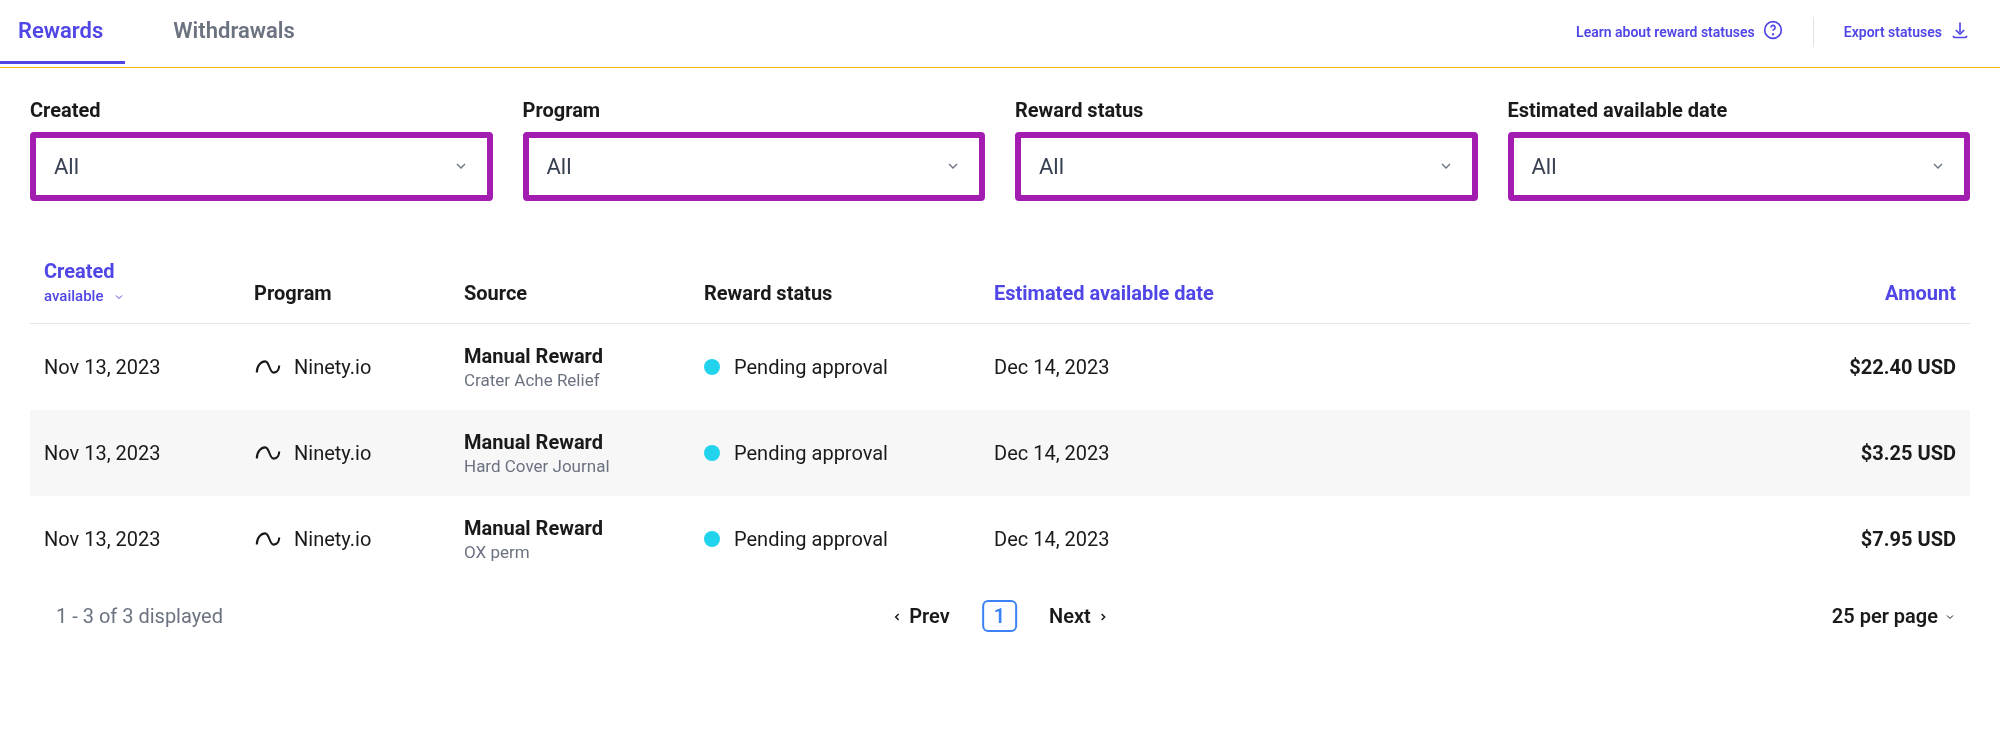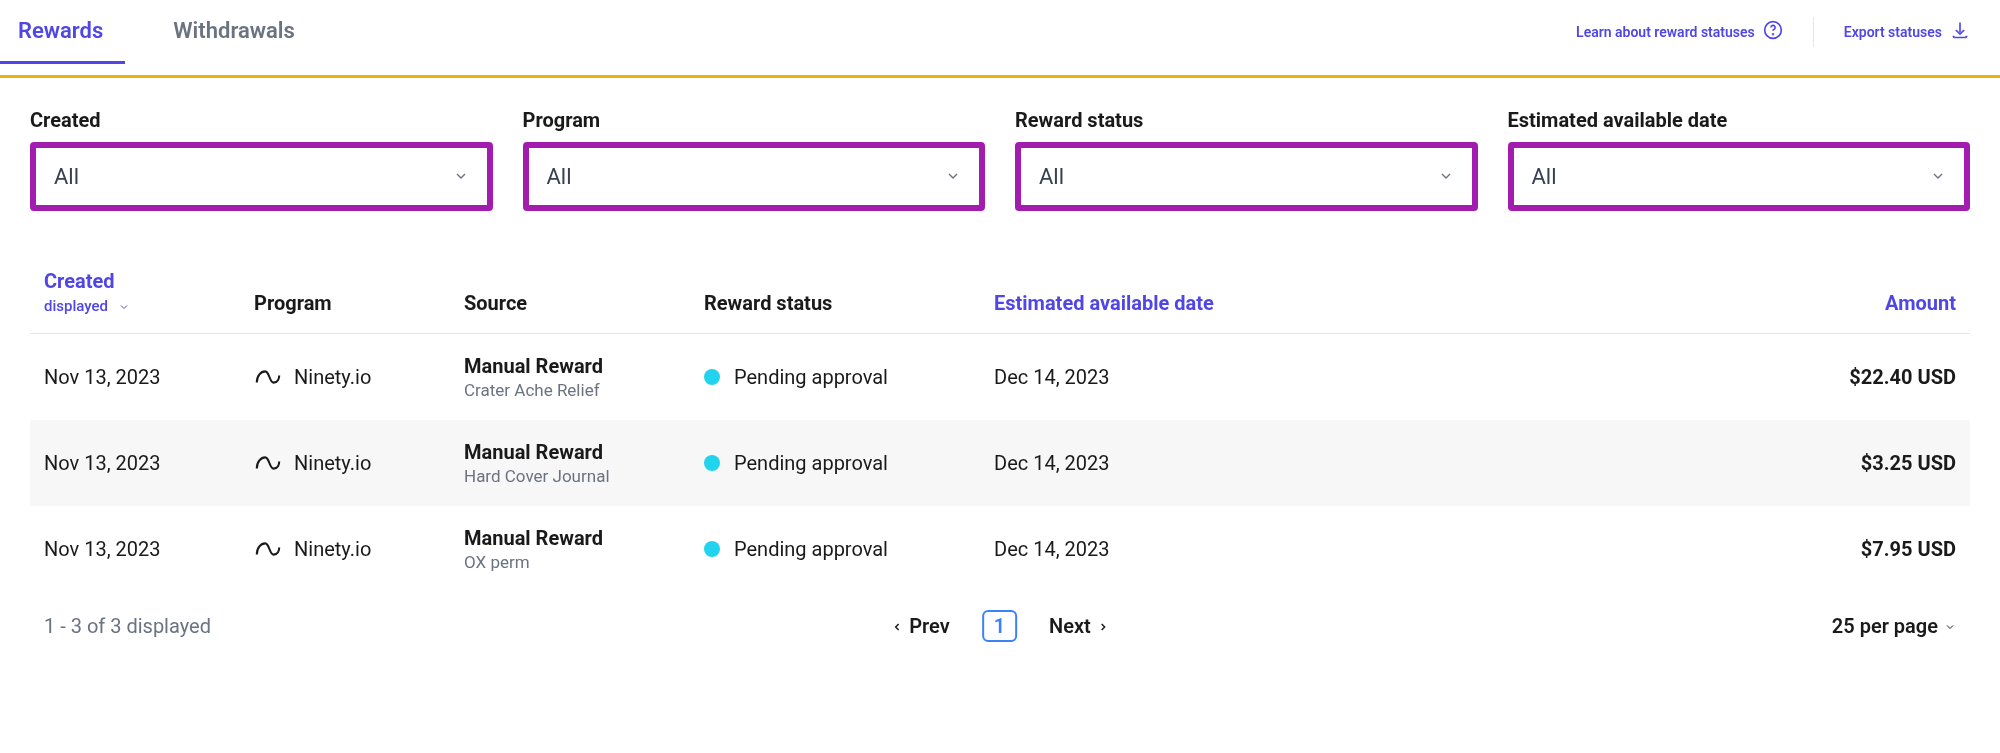--- a/index.html
+++ b/index.html
@@ -6,22 +6,22 @@
   body {
     font-family: -apple-system, BlinkMacSystemFont, "Segoe UI", Roboto, Helvetica, Arial, sans-serif;
     background: #fff;
     color: #1a1a1a;
     font-size: 18px;
   }
   .top-bar {
     display: flex;
     justify-content: space-between;
     align-items: center;
-    border-bottom: 3px solid #eab308;
-    padding: 0 30px 12px 18px;
+    border-bottom: 1px solid #eab308;
+    padding: 0 30px 4px 18px;
   }
   .tabs { display: flex; gap: 70px; }
   .tab {
     padding: 18px 0 20px 0;
     font-size: 22px;
     font-weight: 600;
     color: #6b7280;
     cursor: pointer;
     position: relative;
   }
@@ -129,21 +129,21 @@
     width: 16px; height: 16px; border-radius: 50%;
     background: #22d3ee;
   }
   .amount-cell { font-weight: 700; text-align: right; }
   .pagination {
     display: flex;
     align-items: center;
     padding: 22px 44px 30px 44px;
     position: relative;
   }
-  .page-info { color: #6b7280; font-size: 20px; }
+  .page-info { color: #6b7280; font-size: 20px; margin-left: 12px; }
   .page-controls {
     position: absolute;
     left: 50%;
     transform: translateX(-50%);
     display: flex; align-items: center; gap: 32px;
     font-size: 20px; font-weight: 600;
   }
   .page-btn { display: flex; align-items: center; gap: 6px; cursor: pointer; color: #1a1a1a; }
   .page-num {
     border: 2px solid #3b82f6;
@@ -229,21 +229,21 @@
           </svg></span>
     </div>
   </div>
 </div>
 
 <div class="table">
   <div class="thead">
     <div class="th sortable col-created">
       <span>Created</span>
       <span class="sub">
-        <span>displayed</span>
+        <span>available</span>
         <span class="sort-chevron">
             <svg width="12" height="12" viewBox="0 0 24 24" fill="none" stroke="#4f46e5" stroke-width="2">
               <polyline points="6 9 12 15 18 9"></polyline>
             </svg>
           </span>
       </span>
     </div>
     <div class="th col-program">Program</div>
     <div class="th col-source">Source</div>
     <div class="th col-status">Reward status</div>

